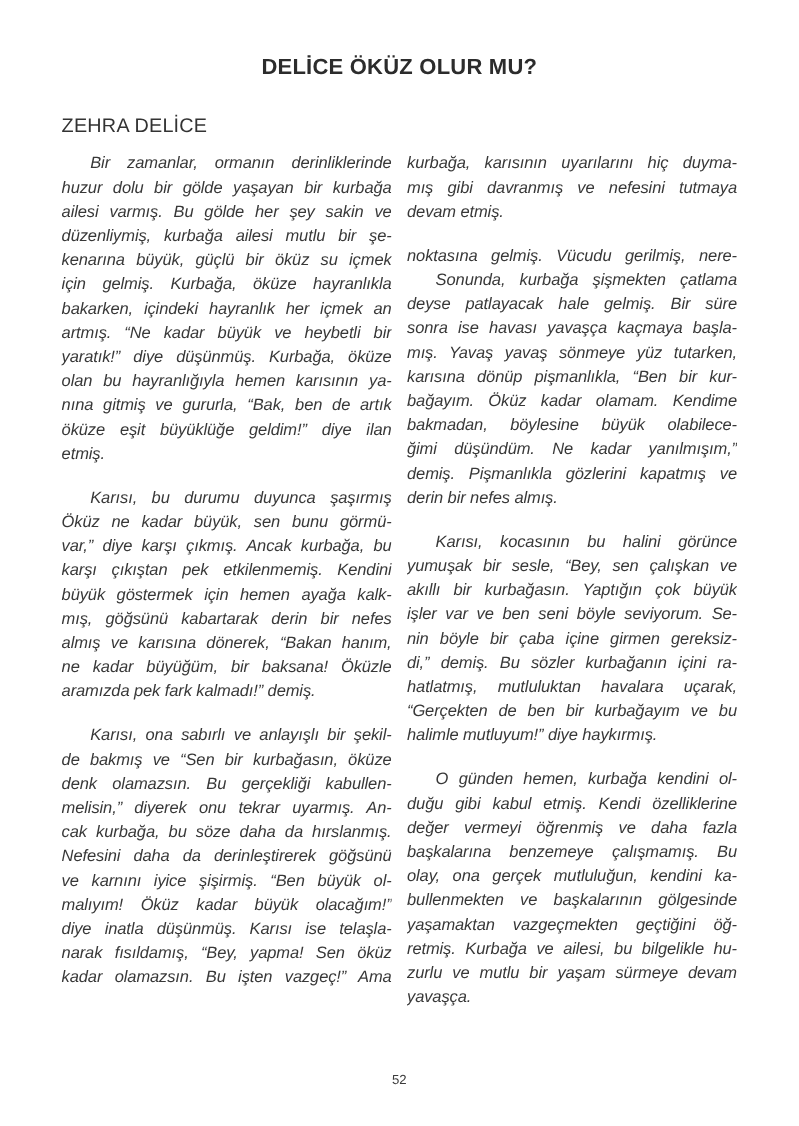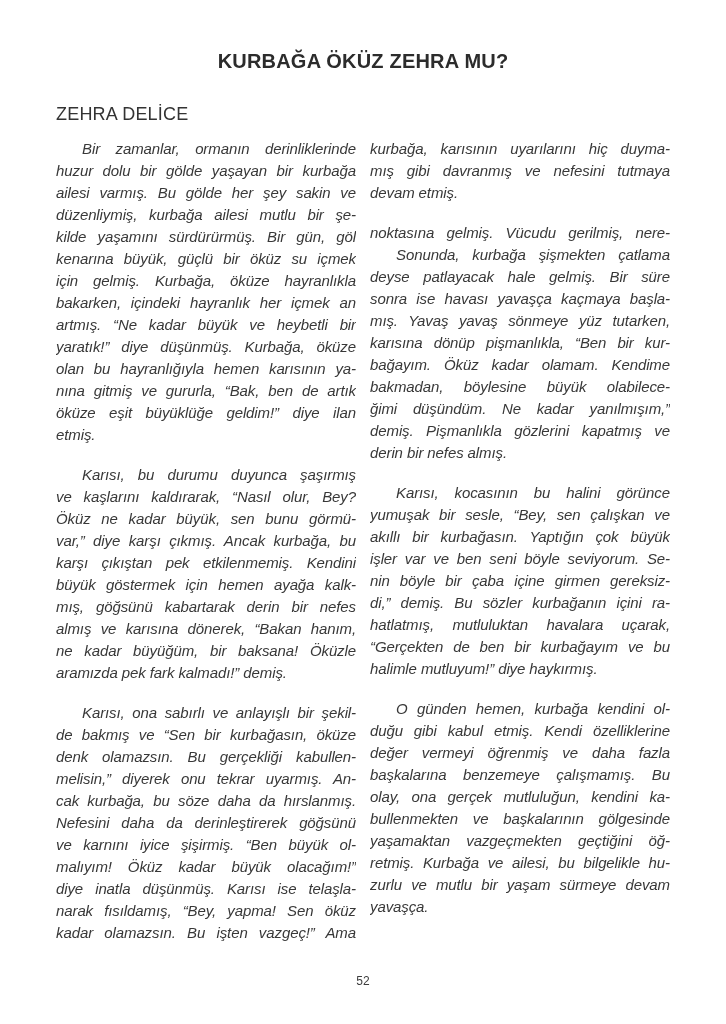--- a/index.html
+++ b/index.html
@@ -61,43 +61,41 @@
     top: 974px;
     text-align: center;
     font-size: 12px;
     color: #3c3c3c;
   }
 </style>
 </head>
 <body>
 
 <div class="page">
-  <div class="title">KURBAĞA ÖKÜZ ZEHRA MU?</div>
+  <div class="title">DELİCE ÖKÜZ OLUR MU?</div>
   <div class="author">ZEHRA DELİCE</div>
   <div class="columns">
     <div class="column">
         <div class="para">
           <div class="line indent">Bir zamanlar, ormanın derinliklerinde</div>
           <div class="line">huzur dolu bir gölde yaşayan bir kurbağa</div>
           <div class="line">ailesi varmış. Bu gölde her şey sakin ve</div>
           <div class="line">düzenliymiş, kurbağa ailesi mutlu bir şe-</div>
-          <div class="line">kilde yaşamını sürdürürmüş. Bir gün, göl</div>
           <div class="line">kenarına büyük, güçlü bir öküz su içmek</div>
           <div class="line">için gelmiş. Kurbağa, öküze hayranlıkla</div>
           <div class="line">bakarken, içindeki hayranlık her içmek an</div>
           <div class="line">artmış. “Ne kadar büyük ve heybetli bir</div>
           <div class="line">yaratık!” diye düşünmüş. Kurbağa, öküze</div>
           <div class="line">olan bu hayranlığıyla hemen karısının ya-</div>
           <div class="line">nına gitmiş ve gururla, “Bak, ben de artık</div>
           <div class="line">öküze eşit büyüklüğe geldim!” diye ilan</div>
           <div class="line endline">etmiş.</div>
         </div>
         <div class="para">
           <div class="line indent">Karısı, bu durumu duyunca şaşırmış</div>
-          <div class="line">ve kaşlarını kaldırarak, “Nasıl olur, Bey?</div>
           <div class="line">Öküz ne kadar büyük, sen bunu görmü-</div>
           <div class="line">var,” diye karşı çıkmış. Ancak kurbağa, bu</div>
           <div class="line">karşı çıkıştan pek etkilenmemiş. Kendini</div>
           <div class="line">büyük göstermek için hemen ayağa kalk-</div>
           <div class="line">mış, göğsünü kabartarak derin bir nefes</div>
           <div class="line">almış ve karısına dönerek, “Bakan hanım,</div>
           <div class="line">ne kadar büyüğüm, bir baksana! Öküzle</div>
           <div class="line endline">aramızda pek fark kalmadı!” demiş.</div>
         </div>
         <div class="para">

